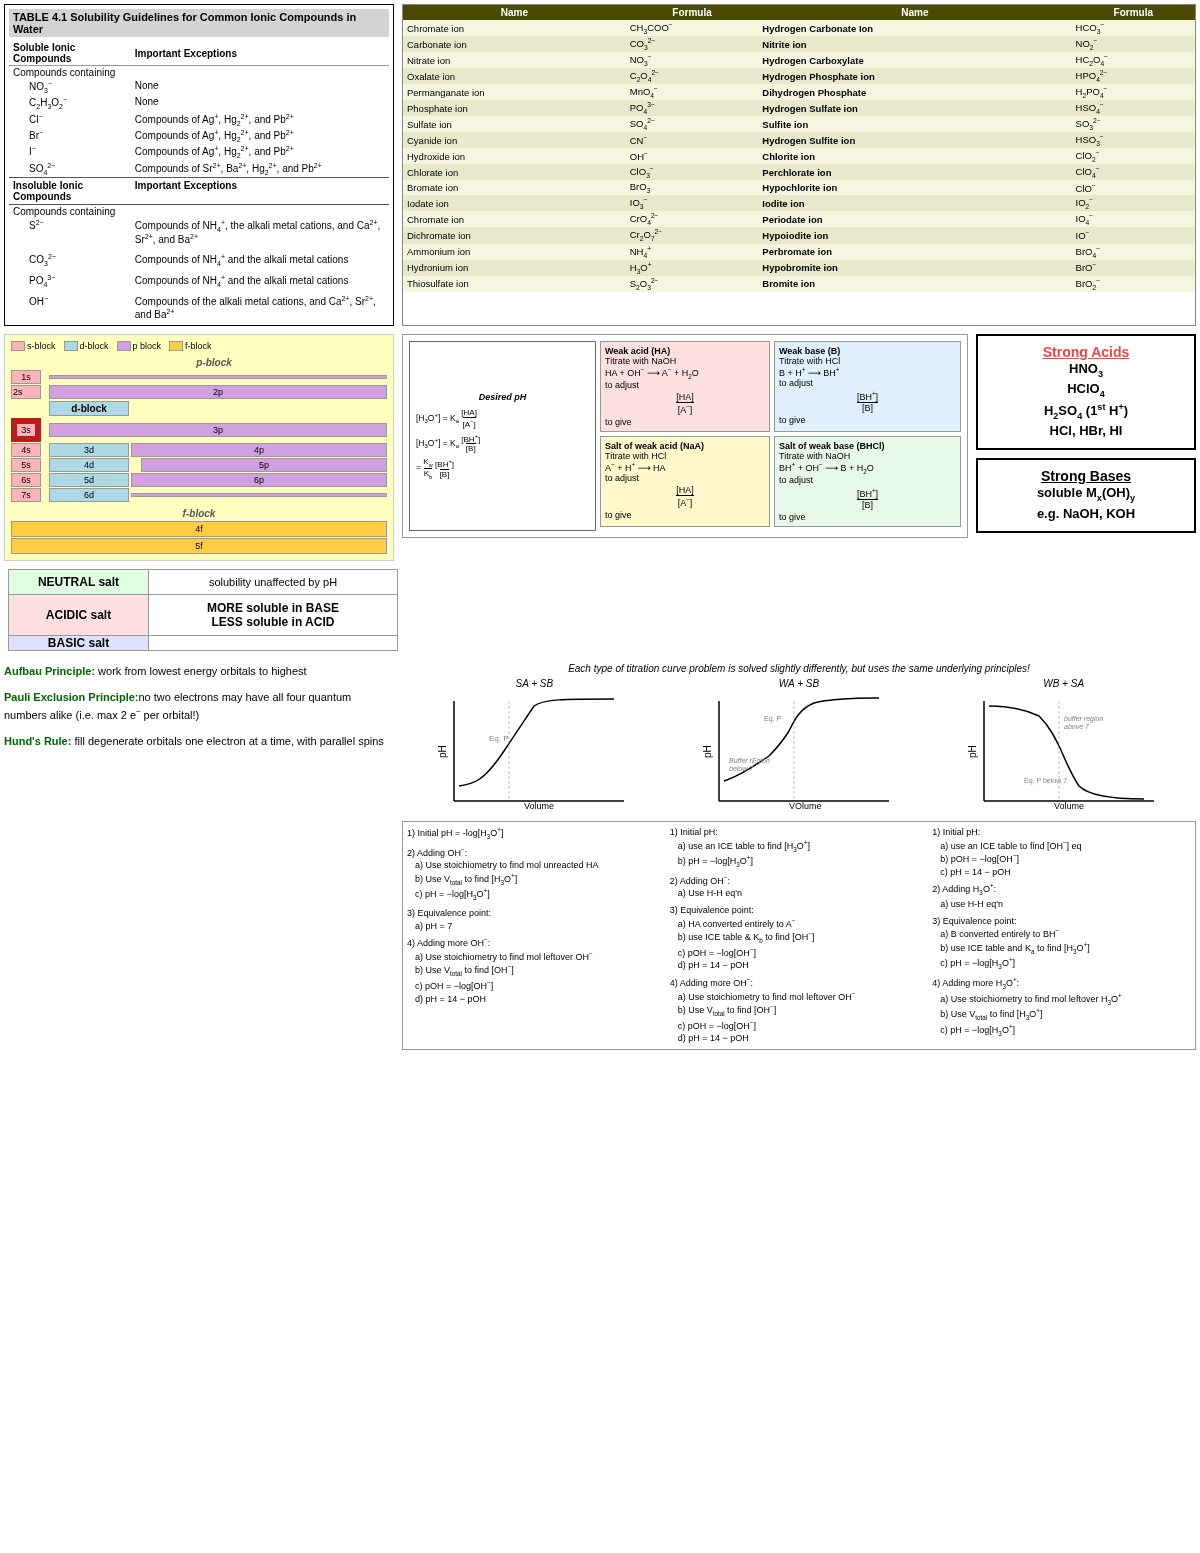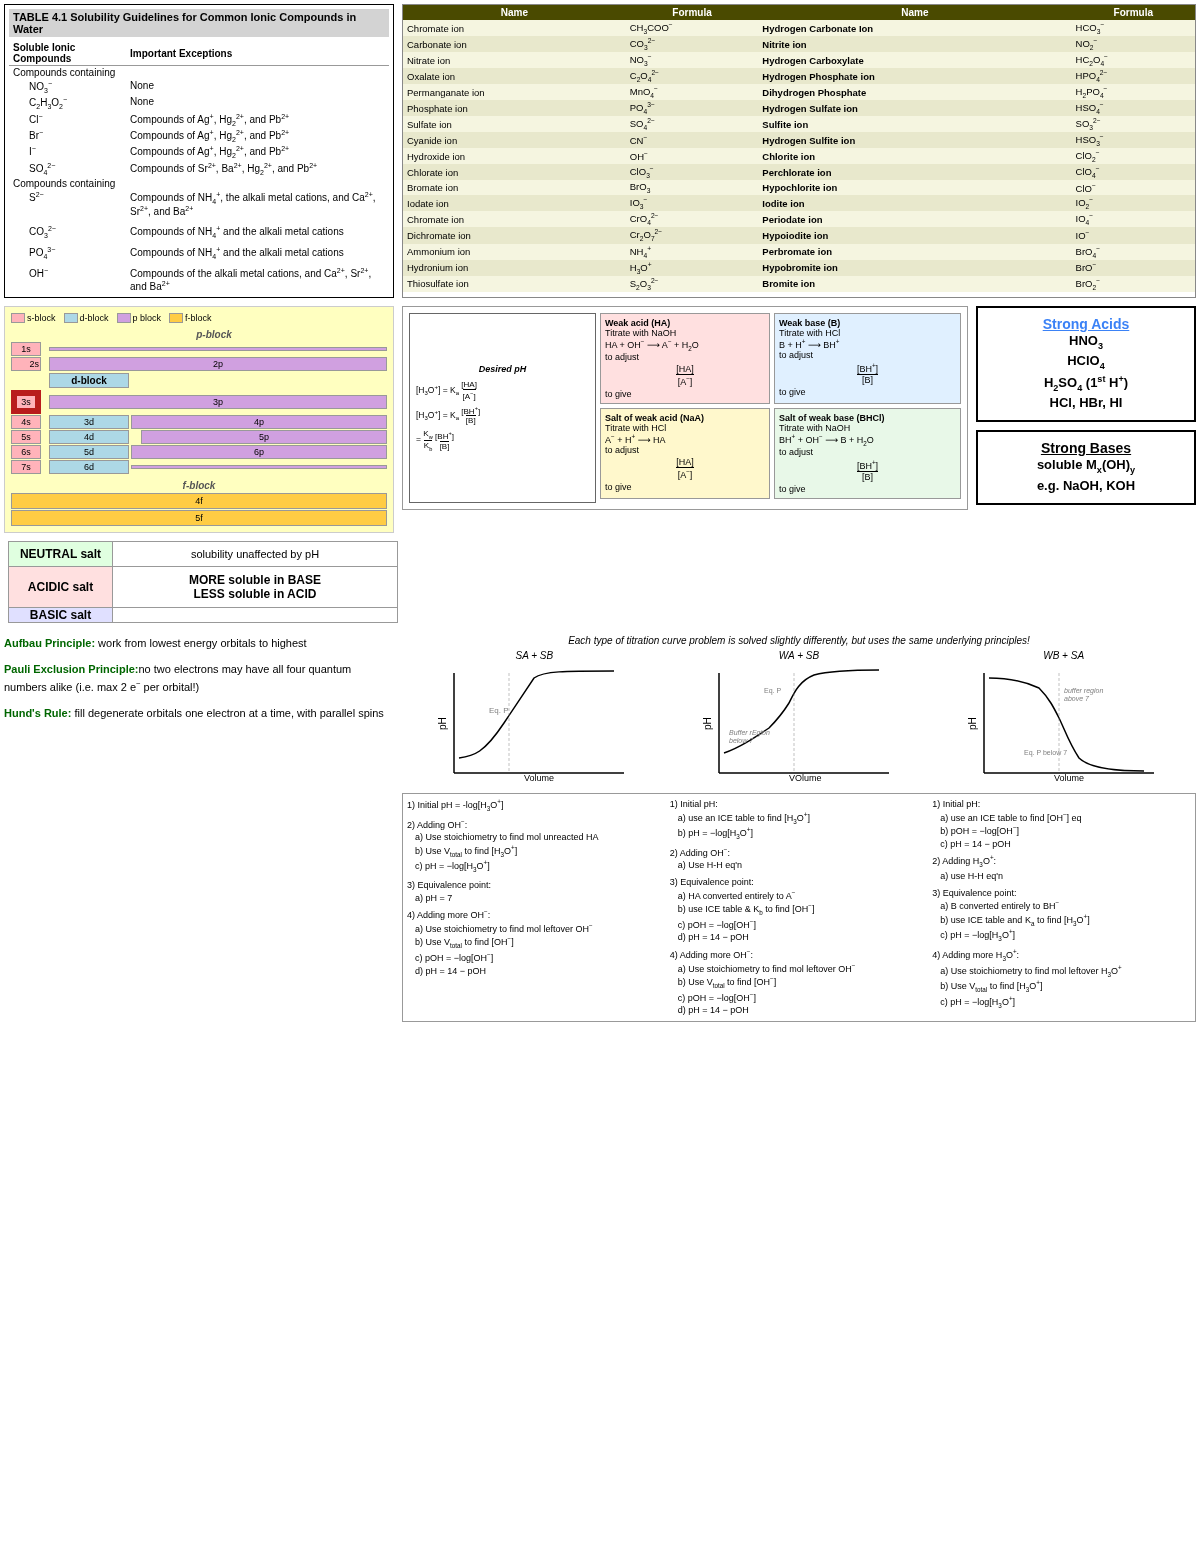--- a/index.html
+++ b/index.html
@@ -109,21 +109,21 @@
       border: 2px solid #000;
       padding: 8px;
       margin-bottom: 8px;
       text-align: center;
     }
 
     .strong-acids-box .title {
       font-size: 14px;
       font-weight: bold;
       text-decoration: underline;
-      color: #3b82f6;
+      color: #ef4444;
     }
 
     .strong-acids-box .formula {
       font-size: 13px;
       font-weight: bold;
       line-height: 1.4;
     }
 
     .strong-bases-box {
       border: 2px solid #000;
@@ -154,21 +154,21 @@
     .ph-row {
       display: flex;
       border-bottom: 1px solid #999;
     }
 
     .ph-row:last-child {
       border-bottom: none;
     }
 
     .ph-cell-label {
-      width: 104px;
+      width: 140px;
       padding: 0;
       font-weight: bold;
       font-size: 12px;
       text-align: center;
       background: #f0f0f0;
       border-right: 1px solid #999;
       display: flex;
       align-items: center;
       justify-content: center;
     }
@@ -299,20 +299,24 @@
             <td>Compounds of Ag<sup>+</sup>, Hg<sub>2</sub><sup>2+</sup>, and Pb<sup>2+</sup></td>
           </tr>
           <tr>
             <td style="padding-left:20px;">I<sup>−</sup></td>
             <td>Compounds of Ag<sup>+</sup>, Hg<sub>2</sub><sup>2+</sup>, and Pb<sup>2+</sup></td>
           </tr>
           <tr>
             <td style="padding-left:20px;">SO<sub>4</sub><sup>2−</sup></td>
             <td>Compounds of Sr<sup>2+</sup>, Ba<sup>2+</sup>, Hg<sub>2</sub><sup>2+</sup>, and Pb<sup>2+</sup></td>
           </tr>
+          <tr class="section-header">
+            <td>Insoluble Ionic Compounds</td>
+            <td>Important Exceptions</td>
+          </tr>
           <tr>
             <td>Compounds containing</td>
             <td></td>
           </tr>
           <tr>
             <td style="padding-left:20px;">S<sup>2−</sup></td>
             <td>Compounds of NH<sub>4</sub><sup>+</sup>, the alkali metal cations, and Ca<sup>2+</sup>, Sr<sup>2+</sup>, and Ba<sup>2+</sup></td>
           </tr>
           <tr>
             <td style="padding-left:20px; padding-top:6px;">CO<sub>3</sub><sup>2−</sup></td>
@@ -477,21 +481,21 @@
           <div style="width:30px;"></div>
           <div style="flex:1; text-align:center; font-style:italic; font-weight:bold; color:#555; font-size:10px;"><i>p</i>-block</div>
         </div>
 
         <div style="display:flex; margin-bottom:1px; align-items:center;">
           <div style="width:30px; background:#ffb3ba; border:1px solid #999; text-align:center; font-size:9px; padding:1px;">1s</div>
           <div style="width:8px;"></div>
           <div style="flex:1; background:#d0a0e0; border:1px solid #999; text-align:center; font-size:9px; padding:1px;"></div>
         </div>
         <div style="display:flex; margin-bottom:1px; align-items:center;">
-          <div style="width:30px; background:#ffb3ba; border:1px solid #999; text-align:right; font-size:9px; padding:1px;">2s</div>
+          <div style="width:30px; background:#ffb3ba; border:1px solid #999; text-align:left; font-size:9px; padding:1px;">2s</div>
           <div style="width:8px;"></div>
           <div style="flex:1; background:#d0a0e0; border:1px solid #999; text-align:center; font-size:9px; padding:1px;">2p</div>
         </div>
 
         <div style="display:flex; margin:2px 0;">
           <div style="width:30px;"></div>
           <div style="width:8px;"></div>
           <div style="width:80px; background:#add8e6; border:1px solid #999; text-align:center; font-size:10px; font-weight:bold; padding:1px;">d-block</div>
         </div>
 

